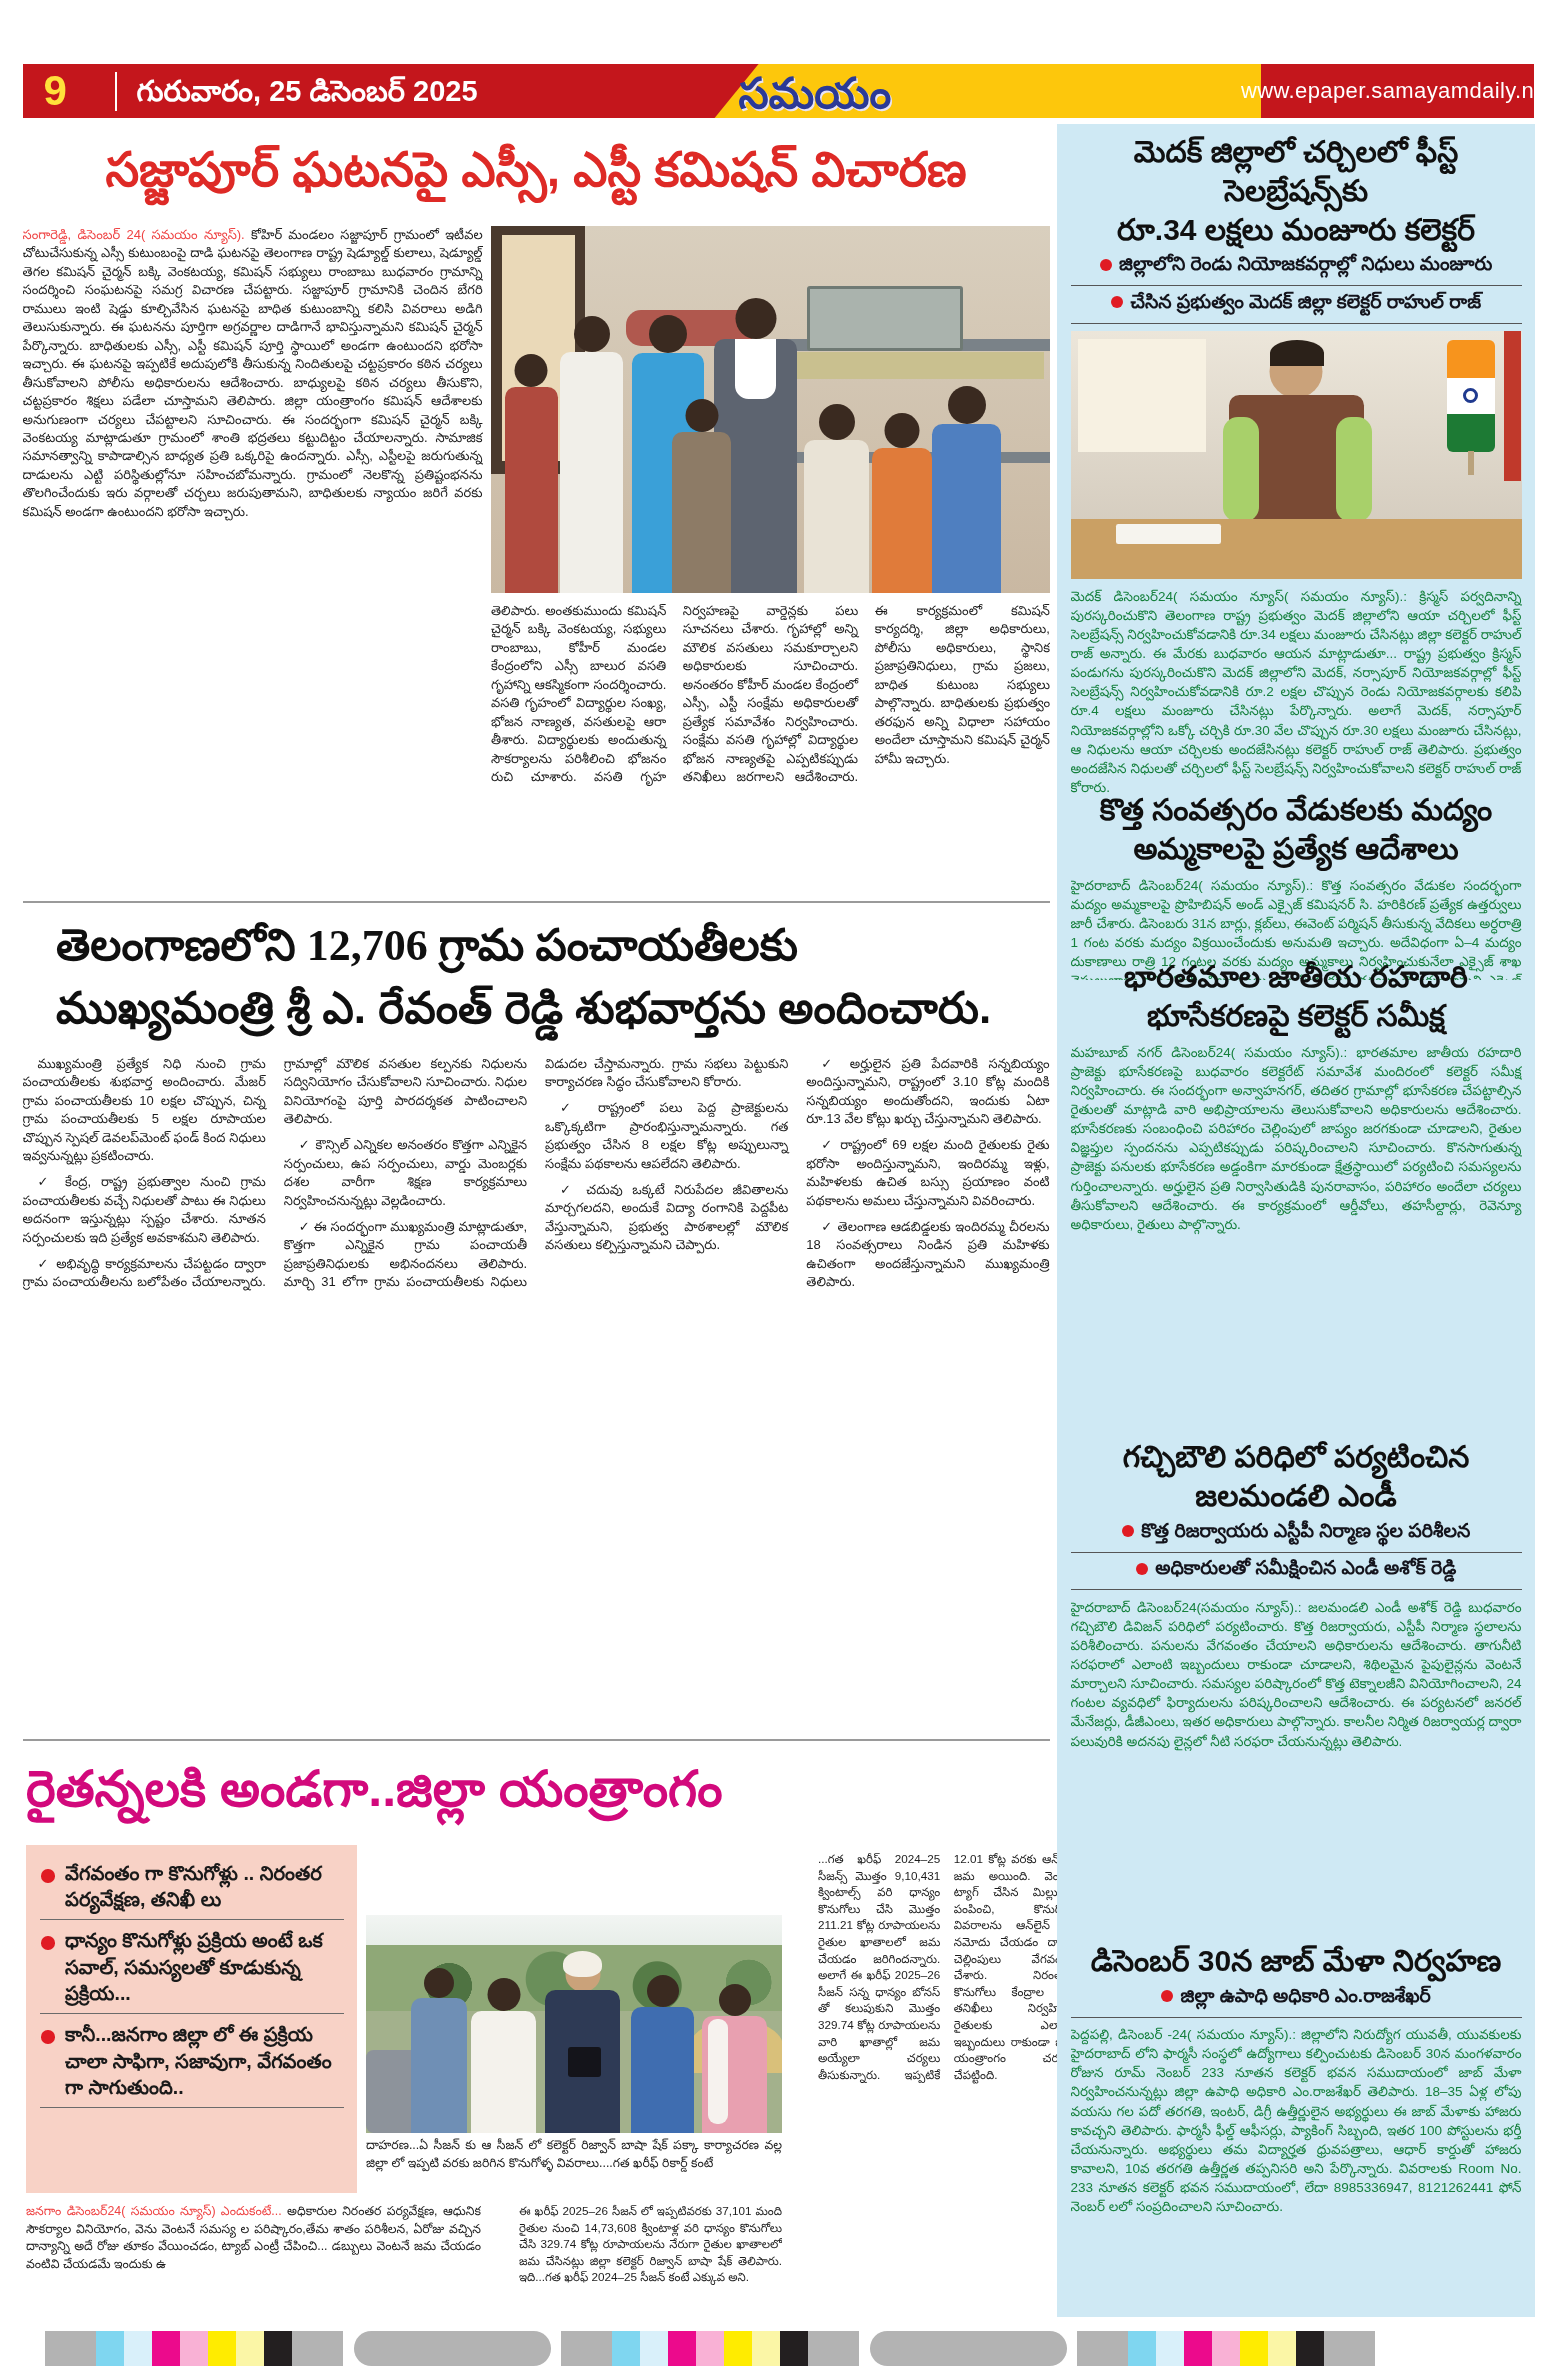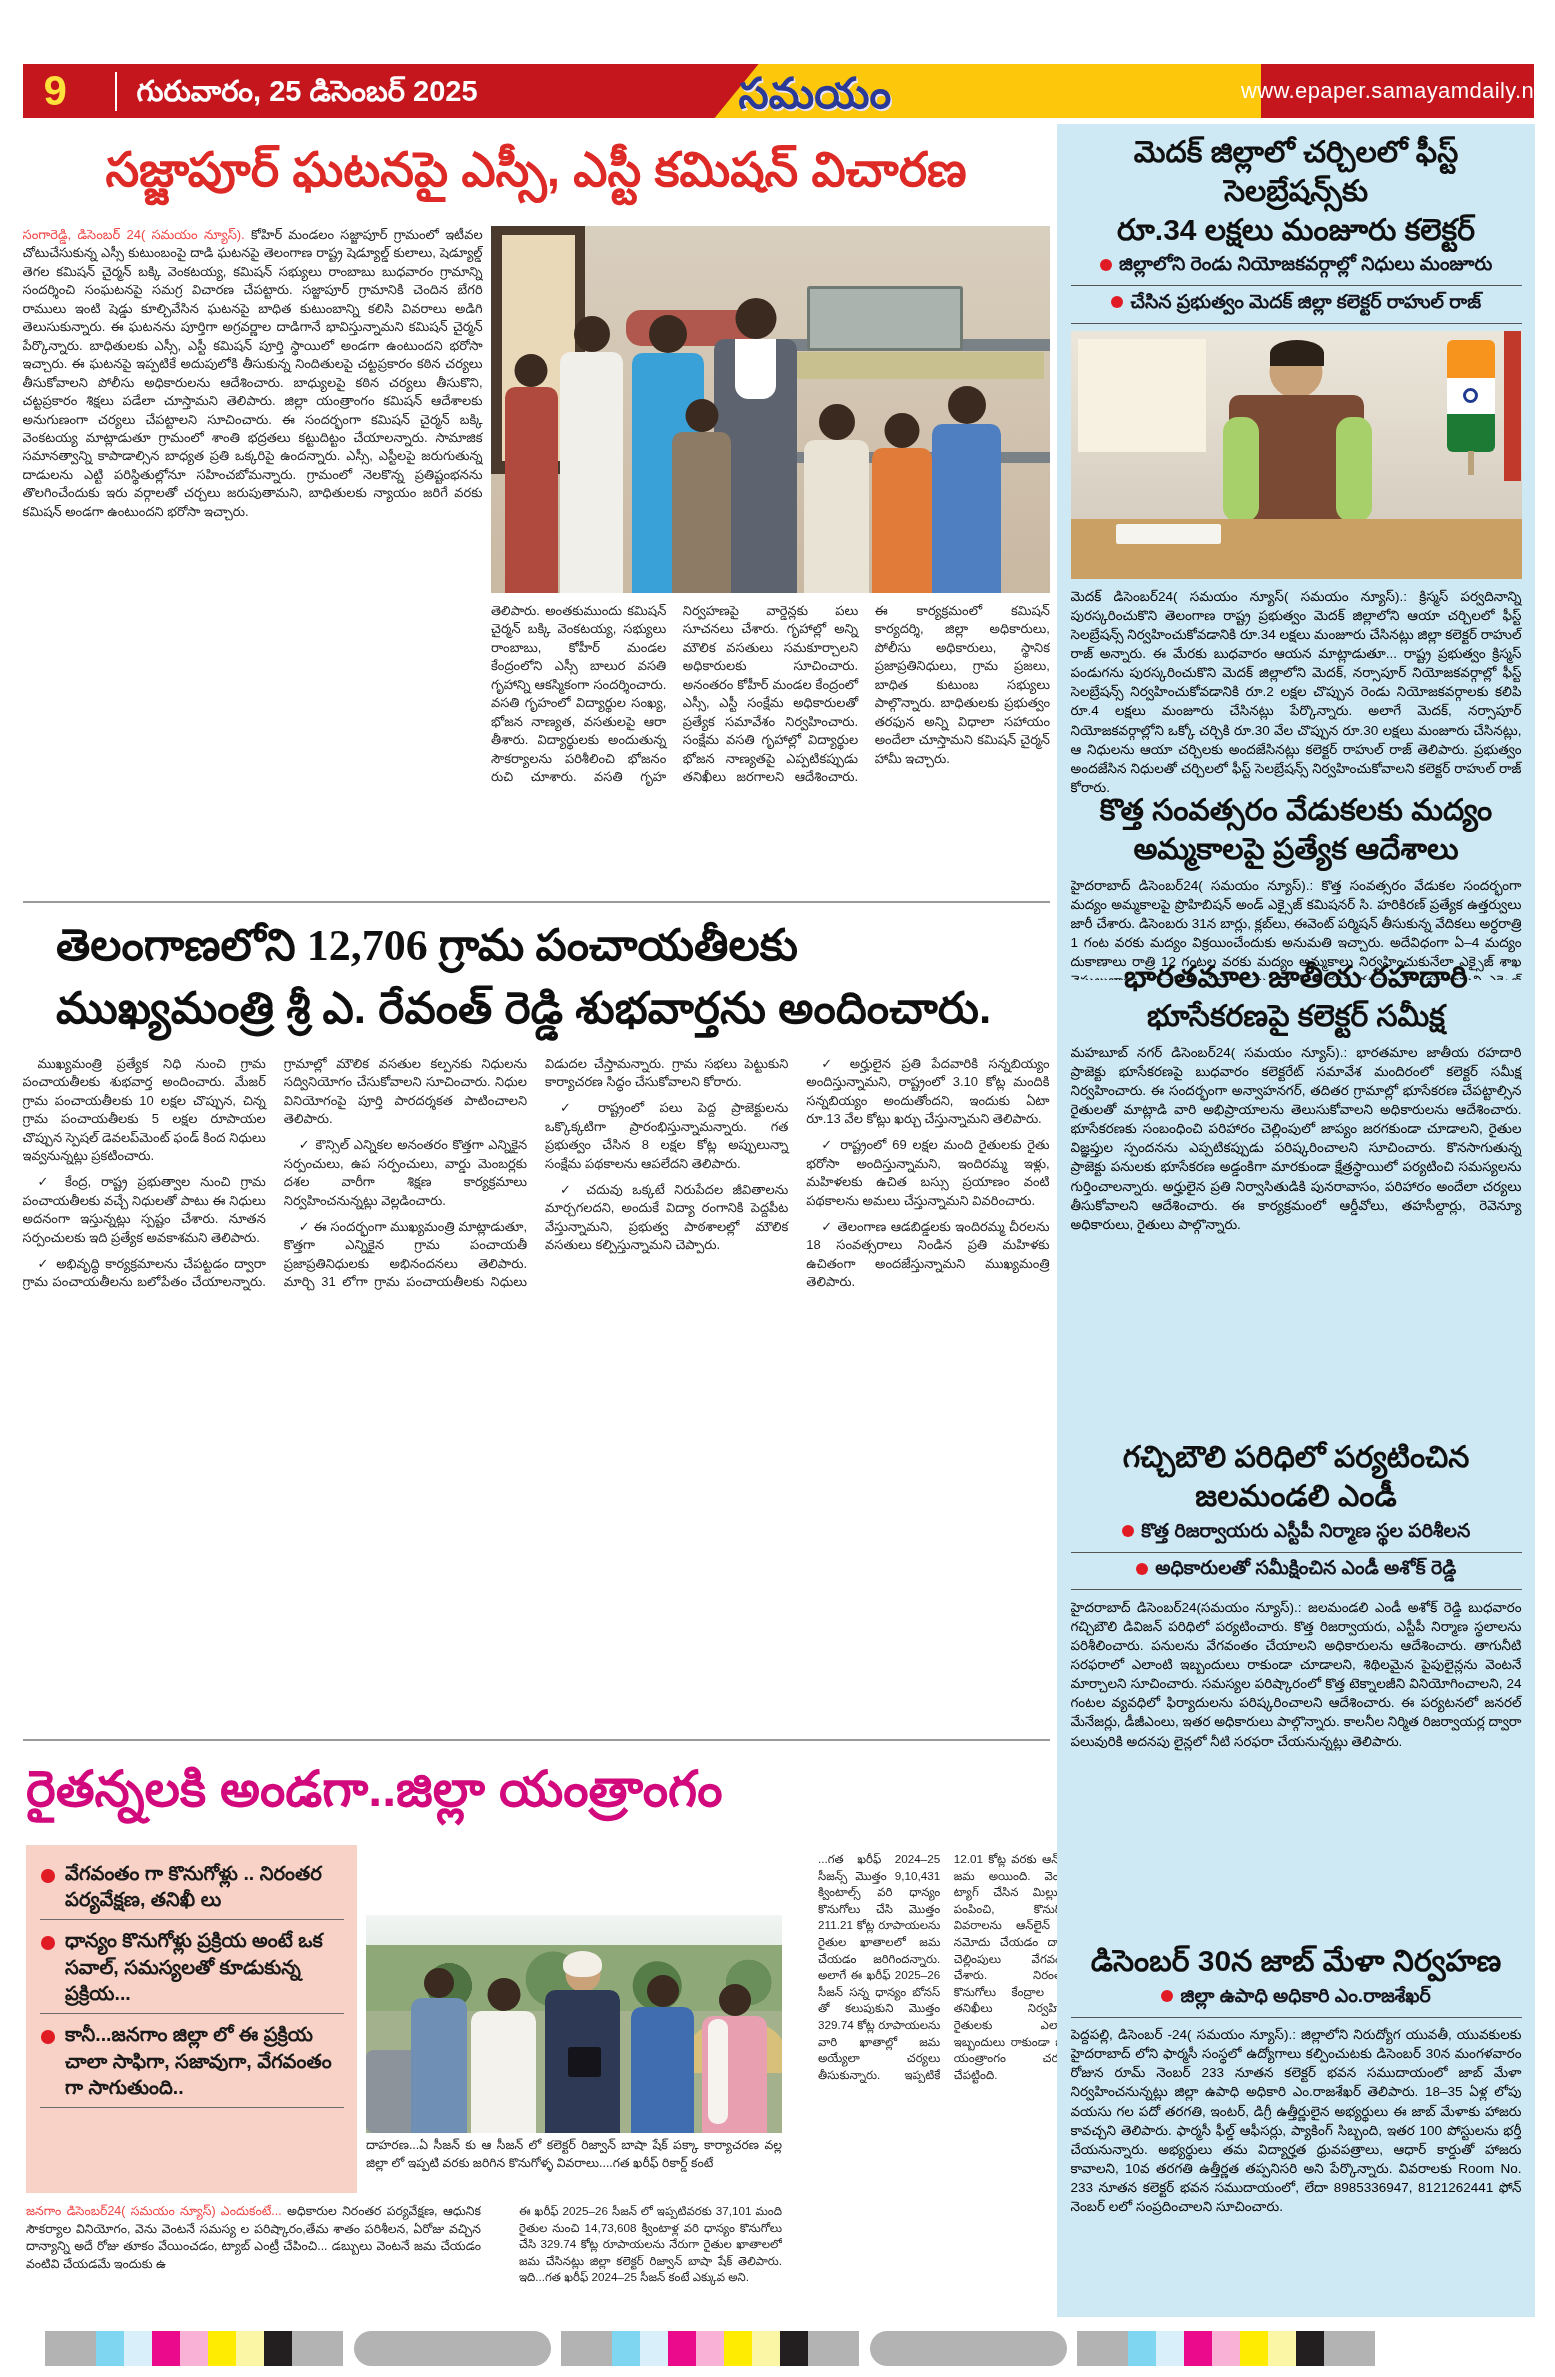--- a/index.html
+++ b/index.html
@@ -61,21 +61,21 @@
   .a3-side{left:818px;top:1851px;width:258px;height:465px;font-size:11.7px;}
 
   
   #rail{left:1057px;top:124px;width:478px;height:2193px;background:#cfe9f4;}
   .rail-sec{position:absolute;left:0;width:478px;box-sizing:border-box;padding:0 13.5px;}
   .rail-h{font-weight:bold;color:#101010;text-align:center;}
   .rail-h1{font-size:30px;line-height:39px;}
   .rail-bullet{position:relative;font-size:19px;font-weight:bold;color:#14141c;text-align:center;
     padding:4.5px 0 6px 0;border-bottom:0.8px solid #555;}
   .rail-bullet .dot{display:inline-block;width:12px;height:12px;border-radius:50%;background:#e01b23;margin-right:7.5px;vertical-align:middle;}
-  .rail-body{font-size:13.5px;line-height:1.42;text-align:justify;color:#000000;overflow:hidden;margin-top:7.5px;}
+  .rail-body{font-size:13.5px;line-height:1.42;text-align:justify;color:#15803d;overflow:hidden;margin-top:7.5px;}
   .rail-photo{width:451px;height:248px;margin:7.5px auto 3px auto;overflow:hidden;position:relative;background:#e8e2d8;}
 
   
   .ph{position:absolute;}
   .person .head{position:absolute;left:50%;transform:translateX(-50%);top:0;border-radius:50%;background:#3a2a20;}
   .person .body{position:absolute;left:0;top:0;border-radius:10.5px 10.5px 0 0;}
 
   
   #footer-bars{left:45px;top:2331px;width:1490px;height:35px;display:flex;align-items:center;gap:10.5px;}
   .swatch-group{display:flex;height:35px;}

